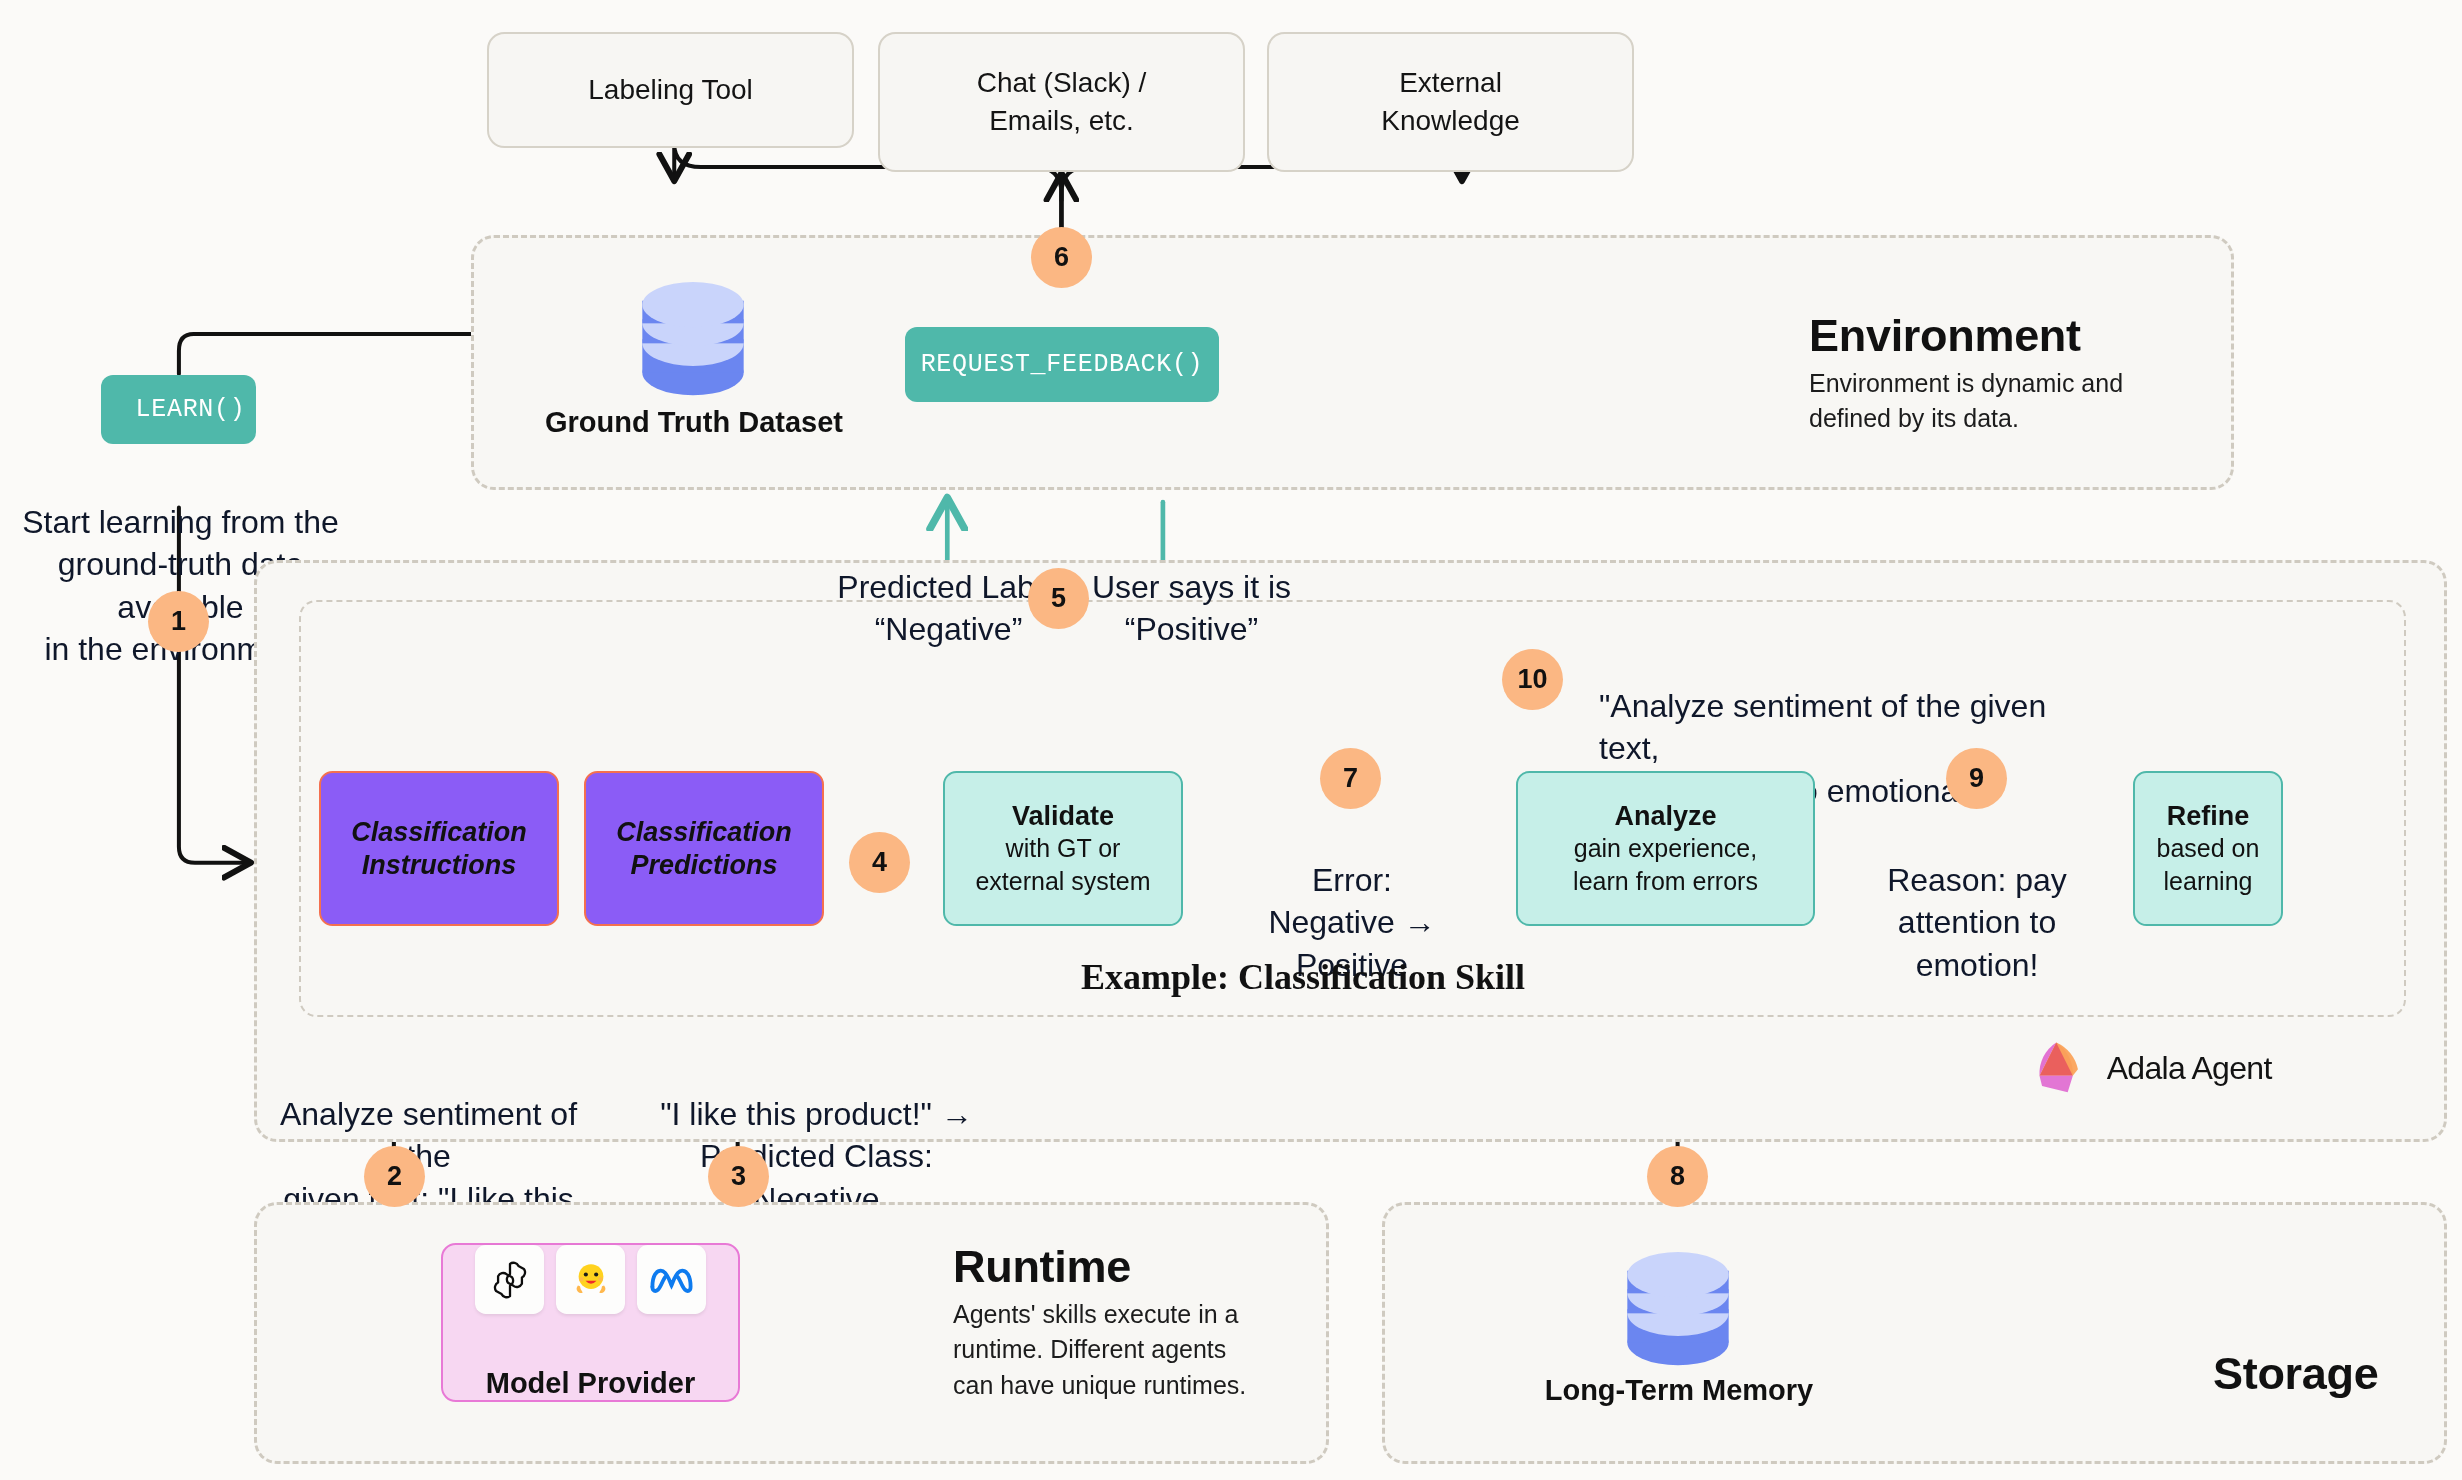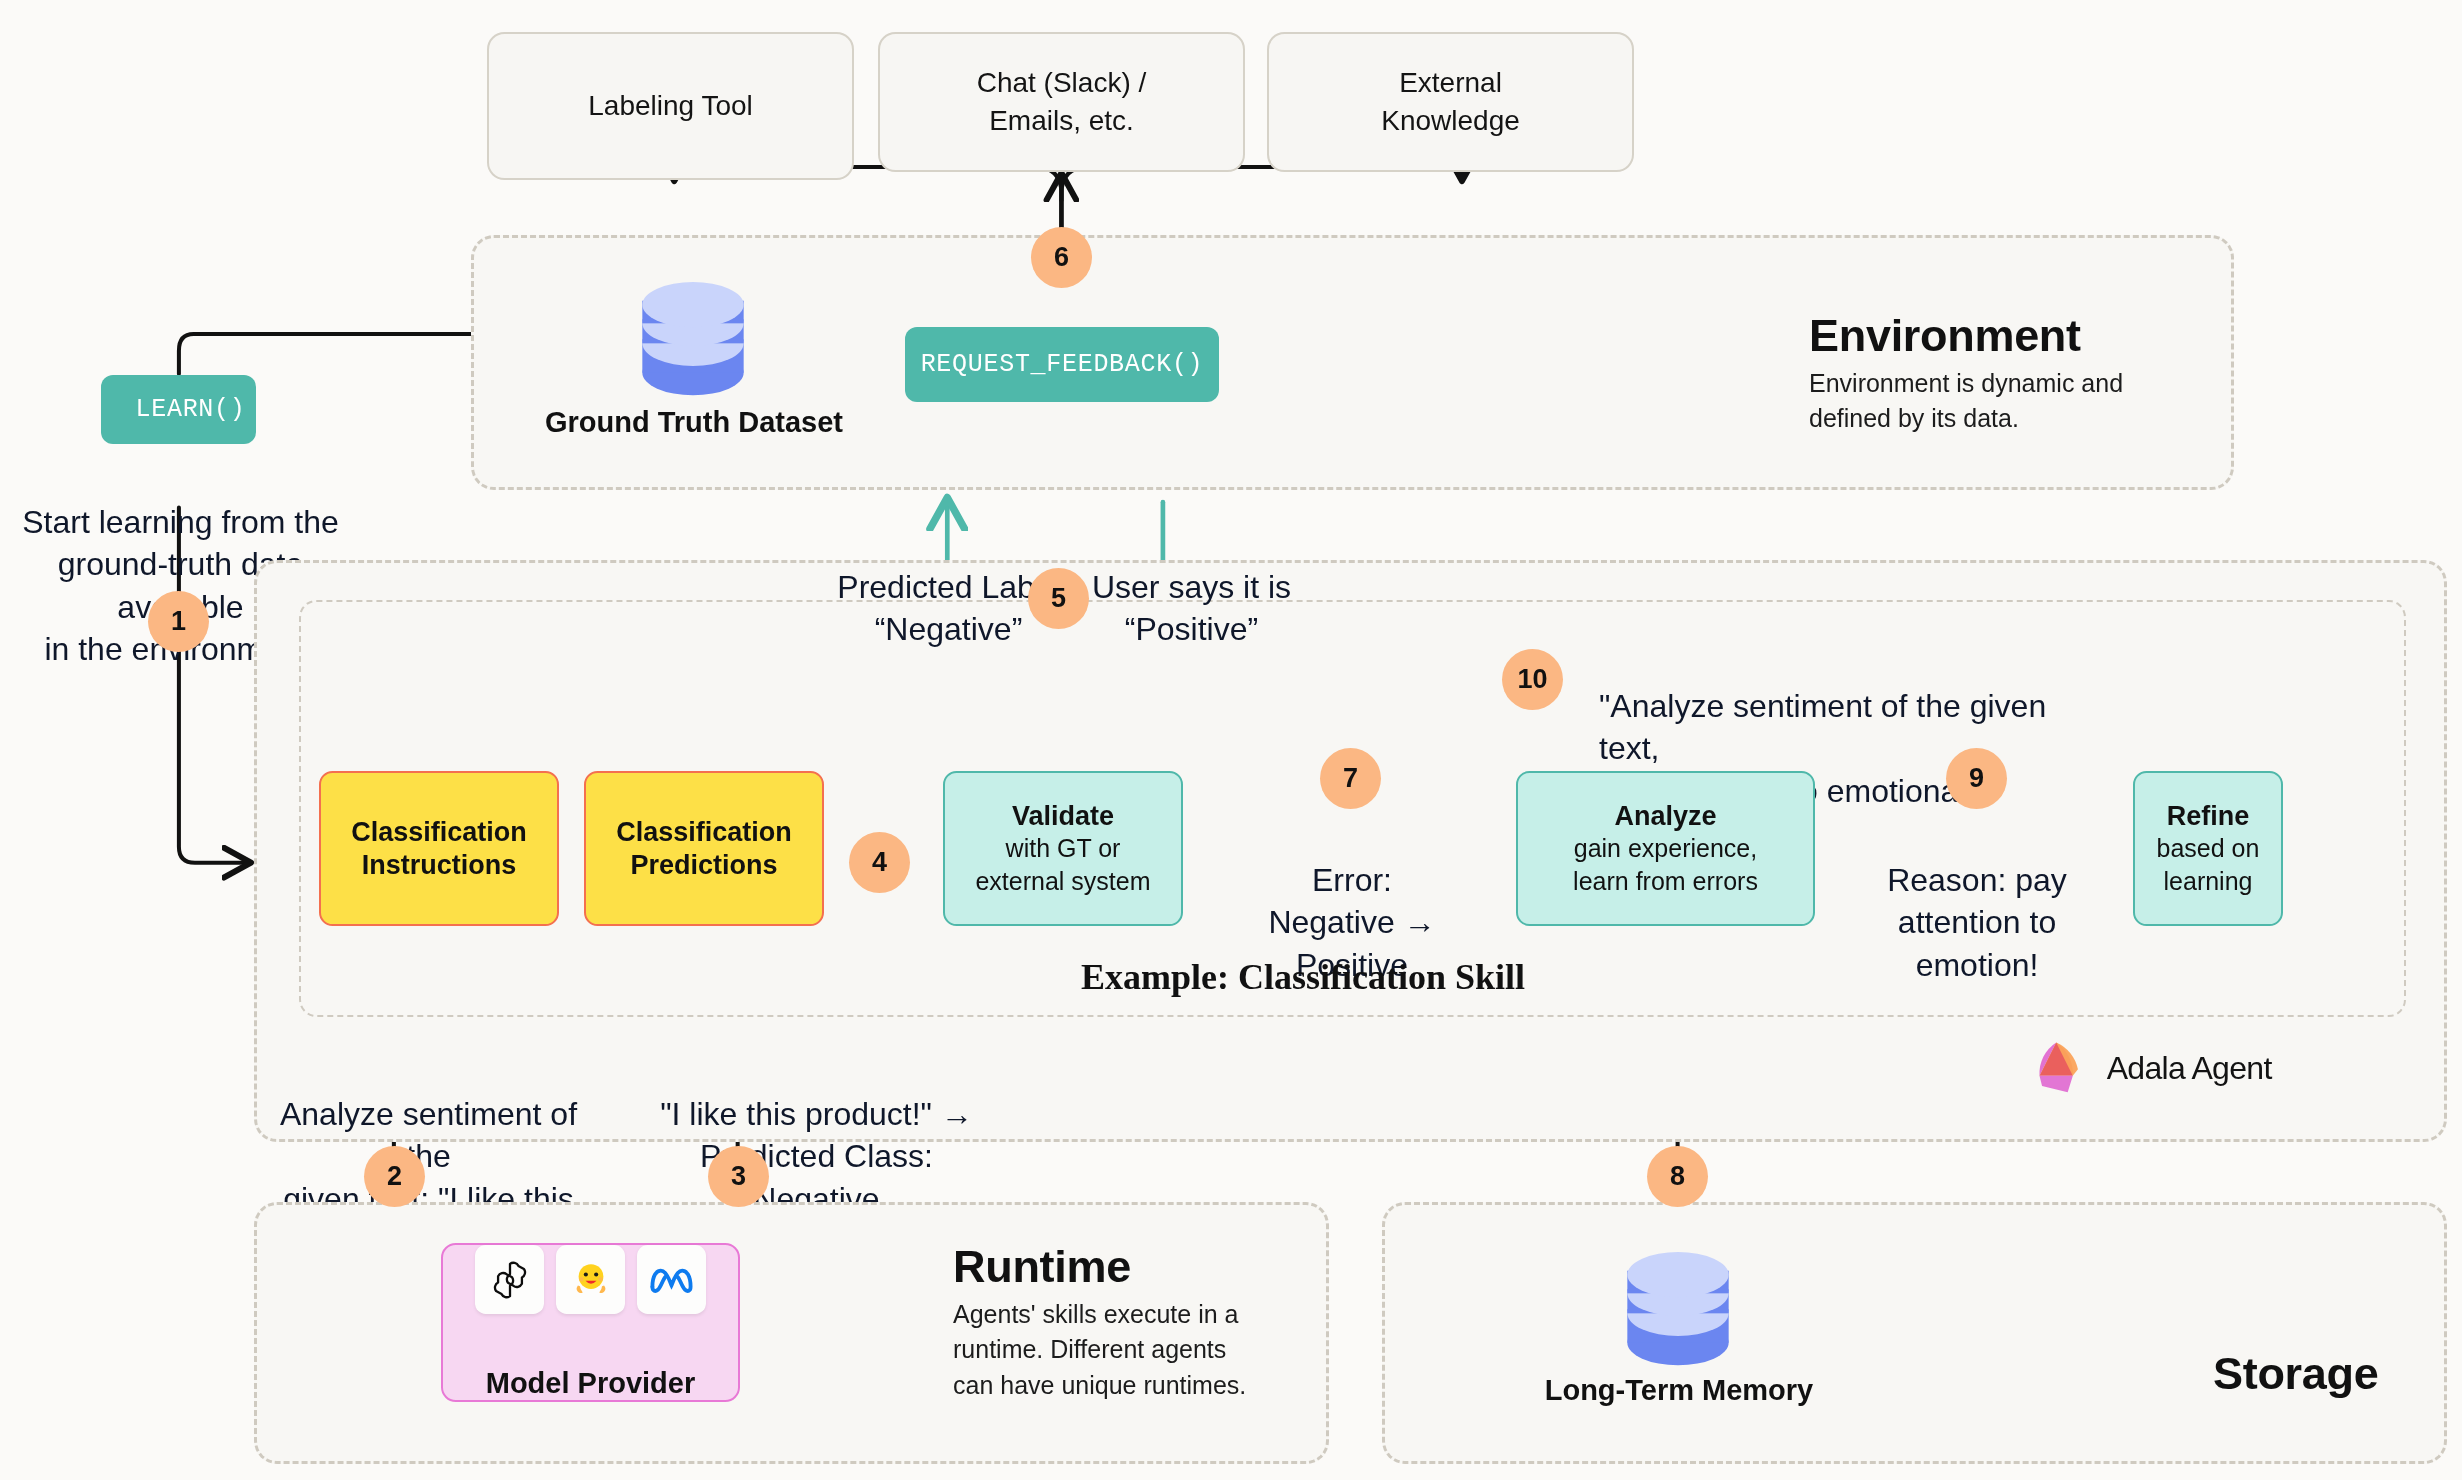--- a/index.html
+++ b/index.html
@@ -65,21 +65,21 @@
     letter-spacing:0.7px;
     font-weight:400;
   }
 
   .node{
     border-radius:13.4px;
     display:flex;flex-direction:column;align-items:center;justify-content:center;
     text-align:center;
     box-sizing:border-box;
   }
-  .node.pink{background:#fde047;border:2.7px solid #f4704f;}
+  .node.pink{background:#8b5cf6;border:2.7px solid #f4704f;font-style:italic;}
   .node.teal{background:#c6efe8;border:2.7px solid #4fb8aa;}
   .node .t1{font-size:27px;font-weight:700;line-height:1.22;}
   .node .t2{font-size:25px;font-weight:400;line-height:1.3;}
 
   .badge{
     position:absolute;
     background:#fbb783;
     color:#111;
     border-radius:50%;
     display:flex;align-items:center;justify-content:center;
@@ -185,21 +185,21 @@
 
       <path d="M2513,1960 L2513,1400" marker-end="url(#ah)"></path>
     </g>
 
     <g fill="none" stroke="#4fb8aa" stroke-width="7" stroke-linecap="round">
       <path d="M1419,1160 L1419,752" marker-end="url(#aht)"></path>
       <path d="M1742,752 L1742,1148" marker-end="url(#aht)"></path>
     </g>
   </svg>
 
-  <div class="abs ext-box" style="left:487px;top:32px;width:367px;height:148px;">
+  <div class="abs ext-box" style="left:487px;top:32px;width:367px;height:116px;">
     <span style="white-space:pre-line">Labeling Tool</span>
   </div>
   <div class="abs ext-box" style="left:878px;top:32px;width:367px;height:140px;">
     <span style="white-space:pre-line">Chat (Slack) /
 Emails, etc.</span>
   </div>
   <div class="abs ext-box" style="left:1267px;top:32px;width:367px;height:140px;">
     <span style="white-space:pre-line">External
 Knowledge</span>
   </div>

